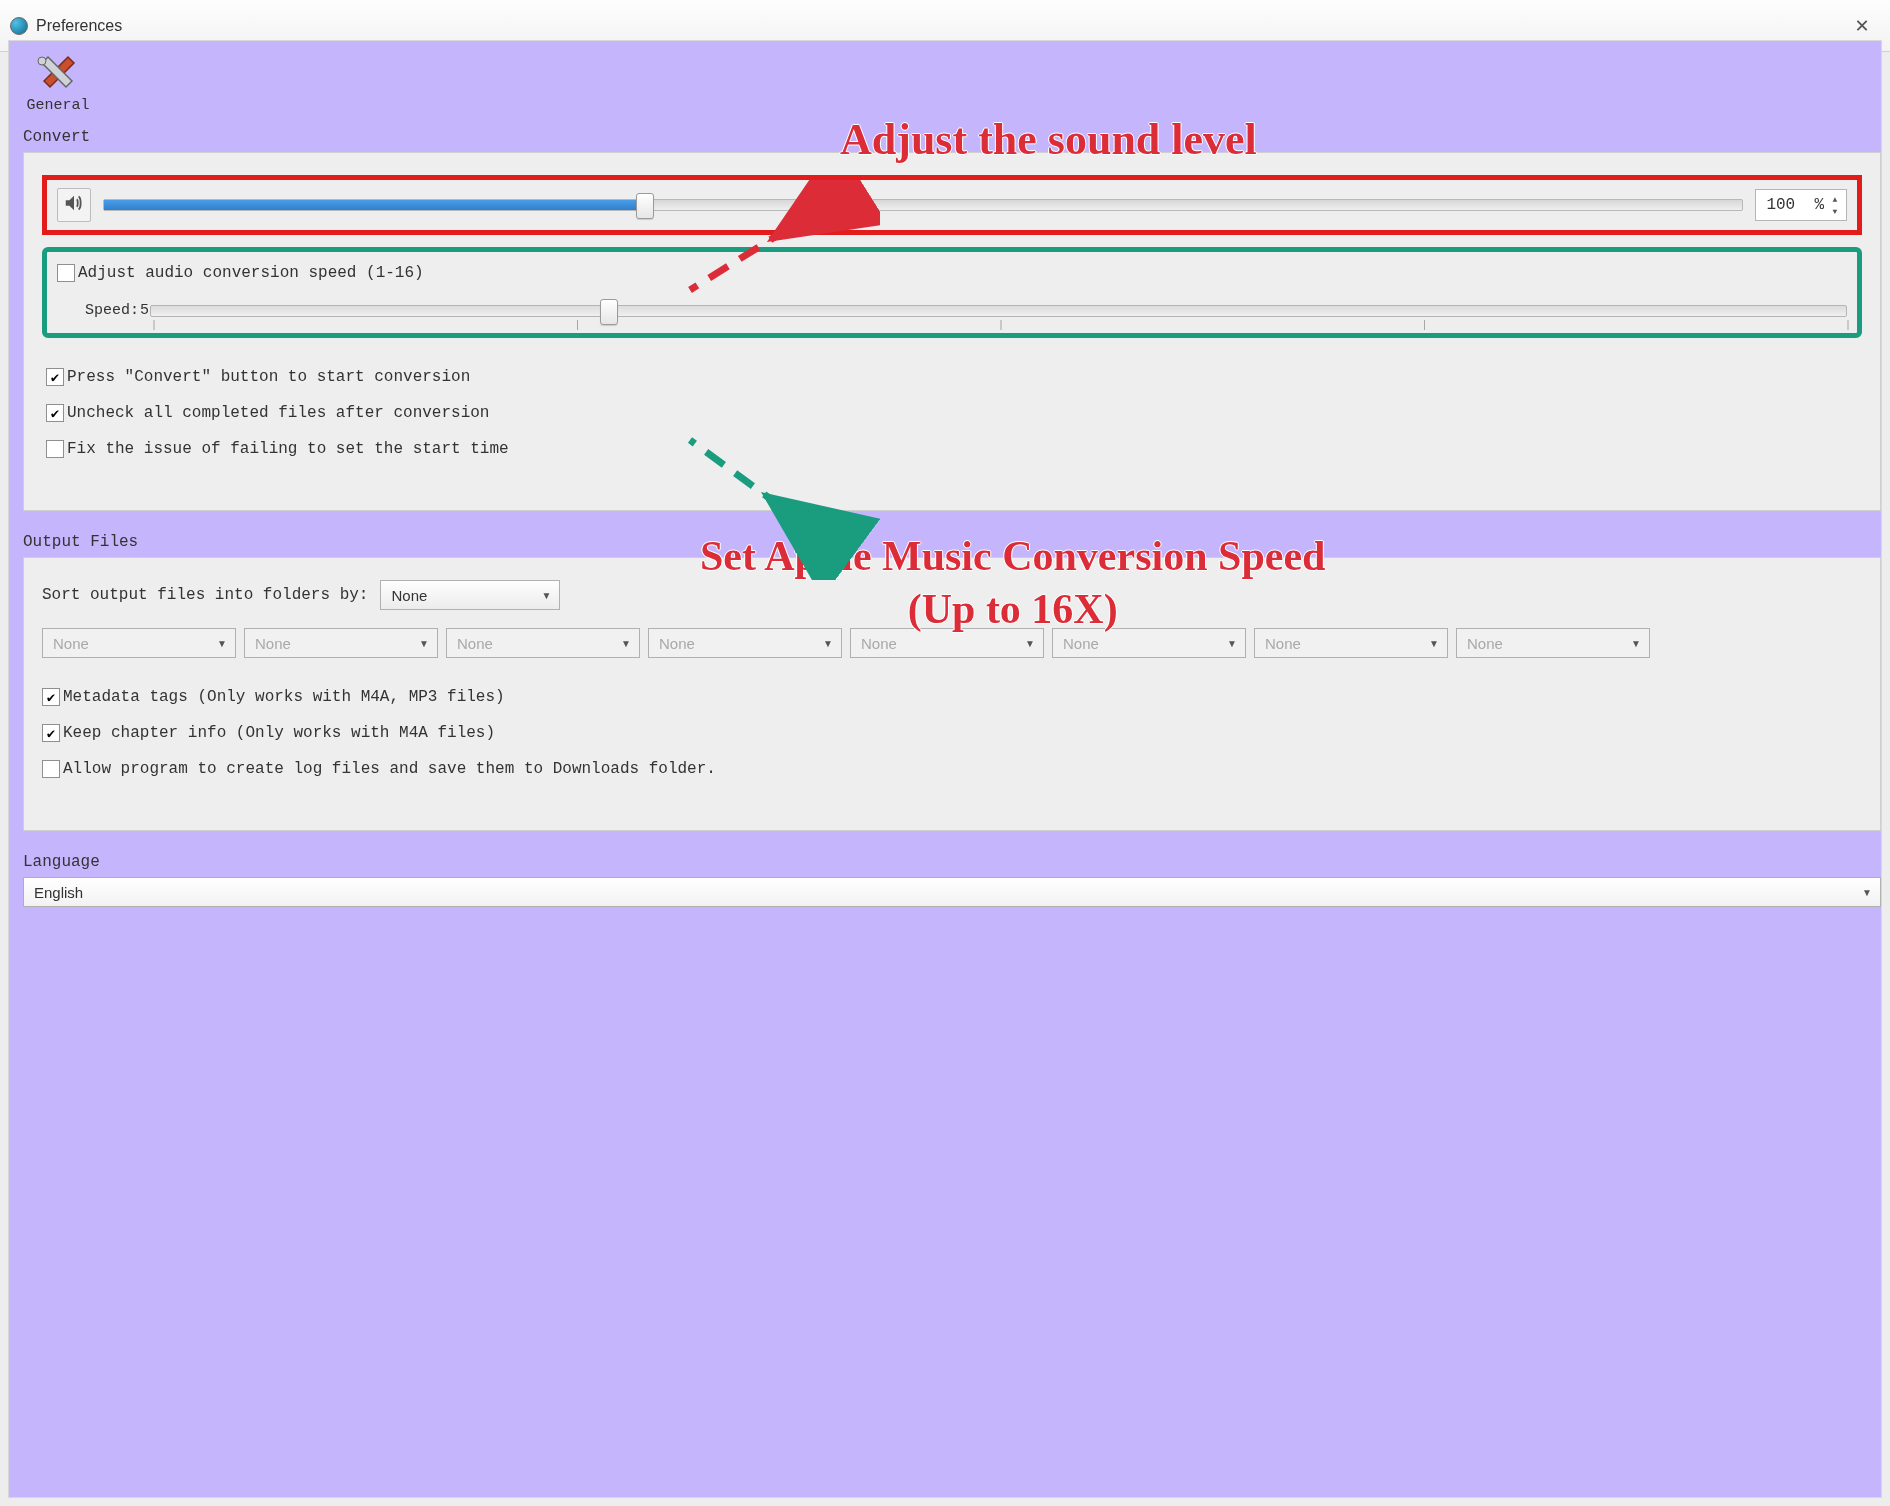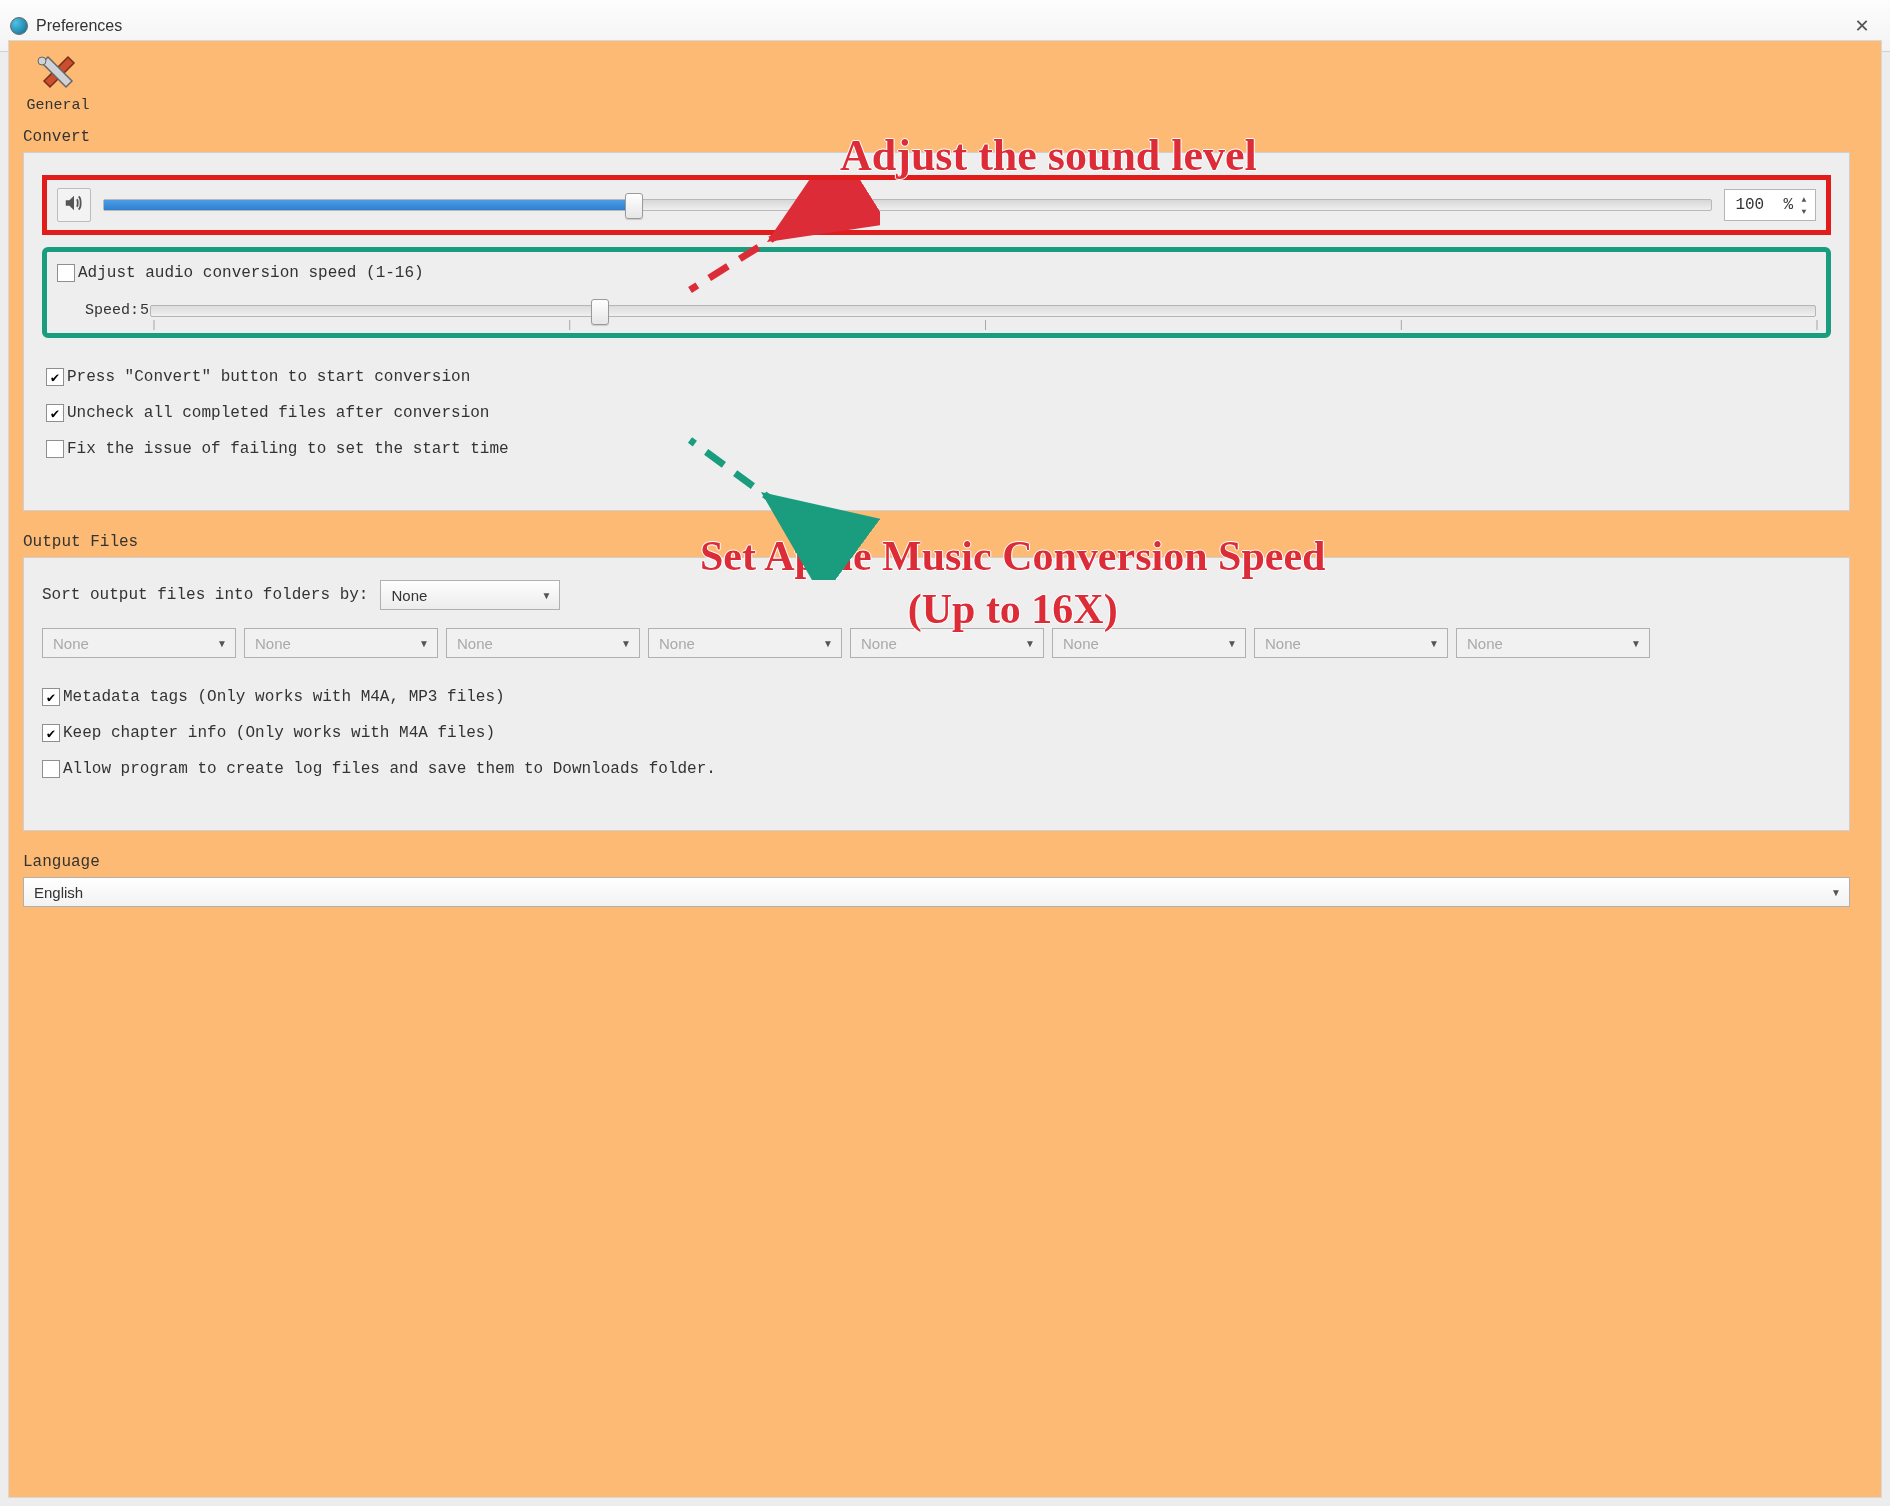--- a/index.html
+++ b/index.html
@@ -35,22 +35,22 @@
     width: 36px; text-align: center;
     font-family: Arial, sans-serif;
     font-size: 18px; color:#555;
     cursor: pointer;
   }
   
   .content {
     position: absolute;
     left: 8px; right: 8px; top: 40px; bottom: 8px;
     border: 1px solid #d8d8d8;
-    background: #fdba74;
-    padding: 10px 31px 10px 14px;
+    background: #c4b5fd;
+    padding: 10px 0 10px 14px;
     overflow: hidden;
   }
   
   .tab-strip { margin-bottom: 14px; }
   .tab-general {
     display: inline-flex;
     flex-direction: column;
     align-items: center;
     width: 70px;
   }
@@ -187,21 +187,21 @@
   
   .annotation {
     position: absolute;
     font-family: "Comic Sans MS","Segoe Script",cursive;
     font-weight: bold;
     color: #dc2c38;
     text-shadow: 1px 0 #fff,-1px 0 #fff,0 1px #fff,0 -1px #fff;
     pointer-events: none;
     white-space: nowrap;
   }
-  .anno1 { font-size: 44px; left: 840px; top: 130px; }
+  .anno1 { font-size: 44px; left: 840px; top: 114px; }
   .anno2 { font-size: 42px; left: 700px; top: 530px; text-align:center; line-height:1.25; }
   svg.arrow { position:absolute; pointer-events:none; }
 </style>
 </head>
 <body>
 
 <div class="titlebar">
   <div class="app-icon"></div>
   <div class="title">Preferences</div>
   <div class="close">✕</div>

